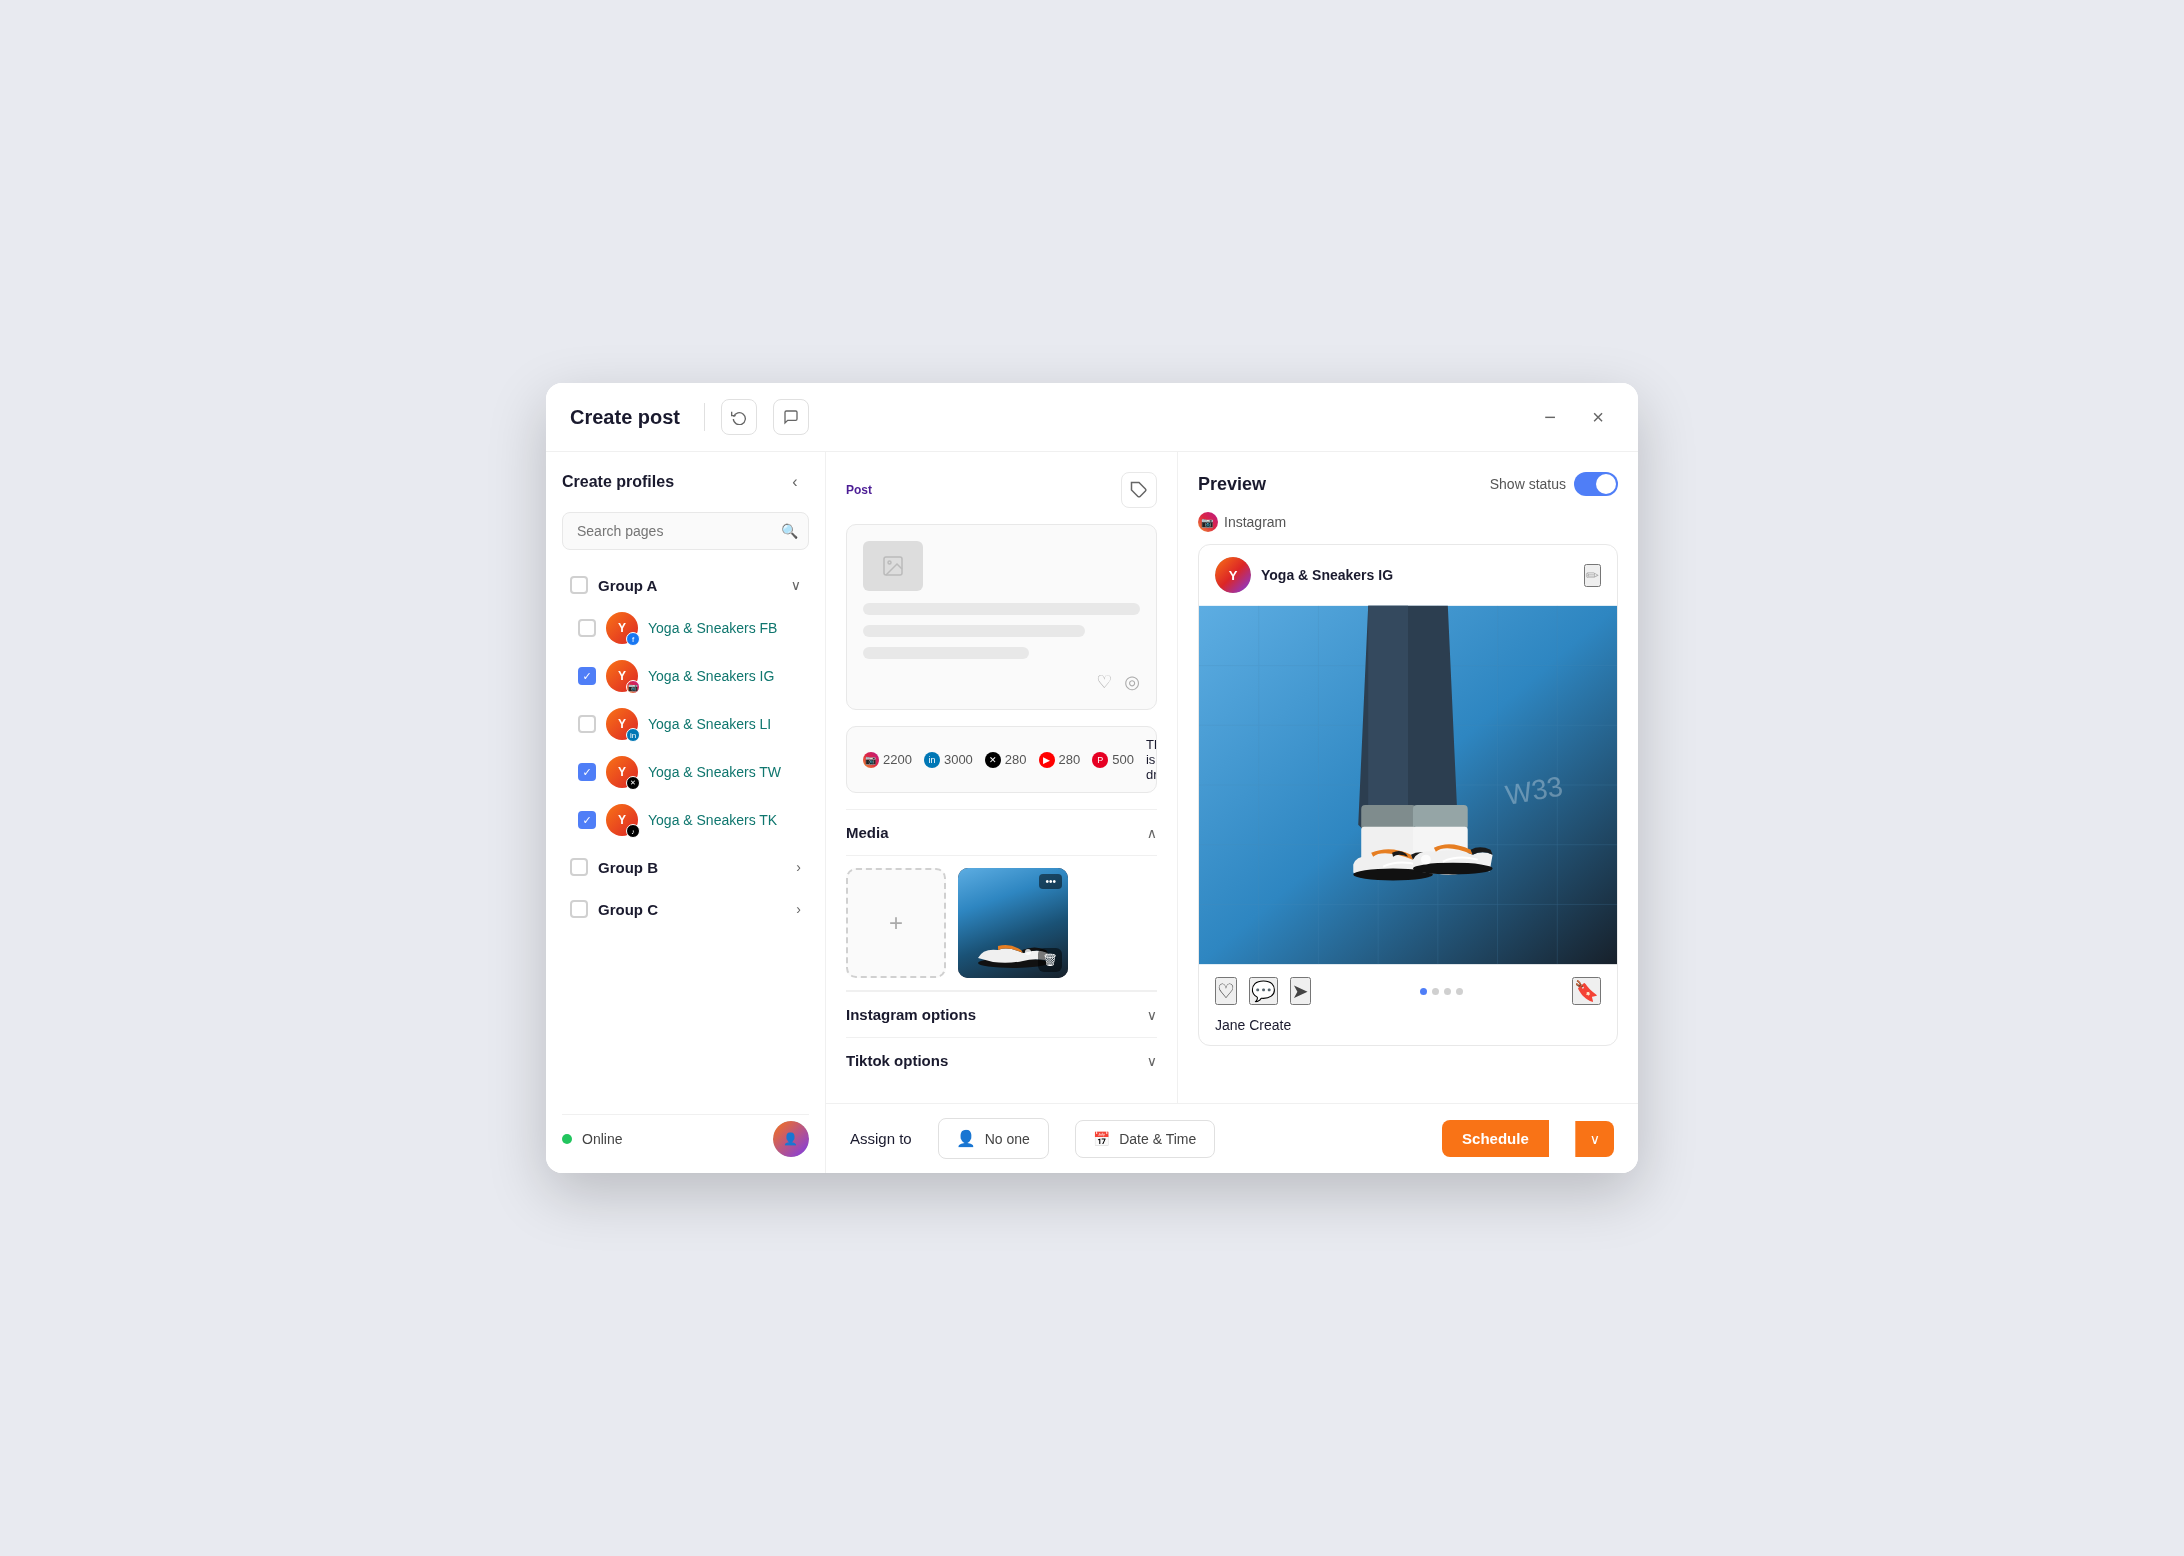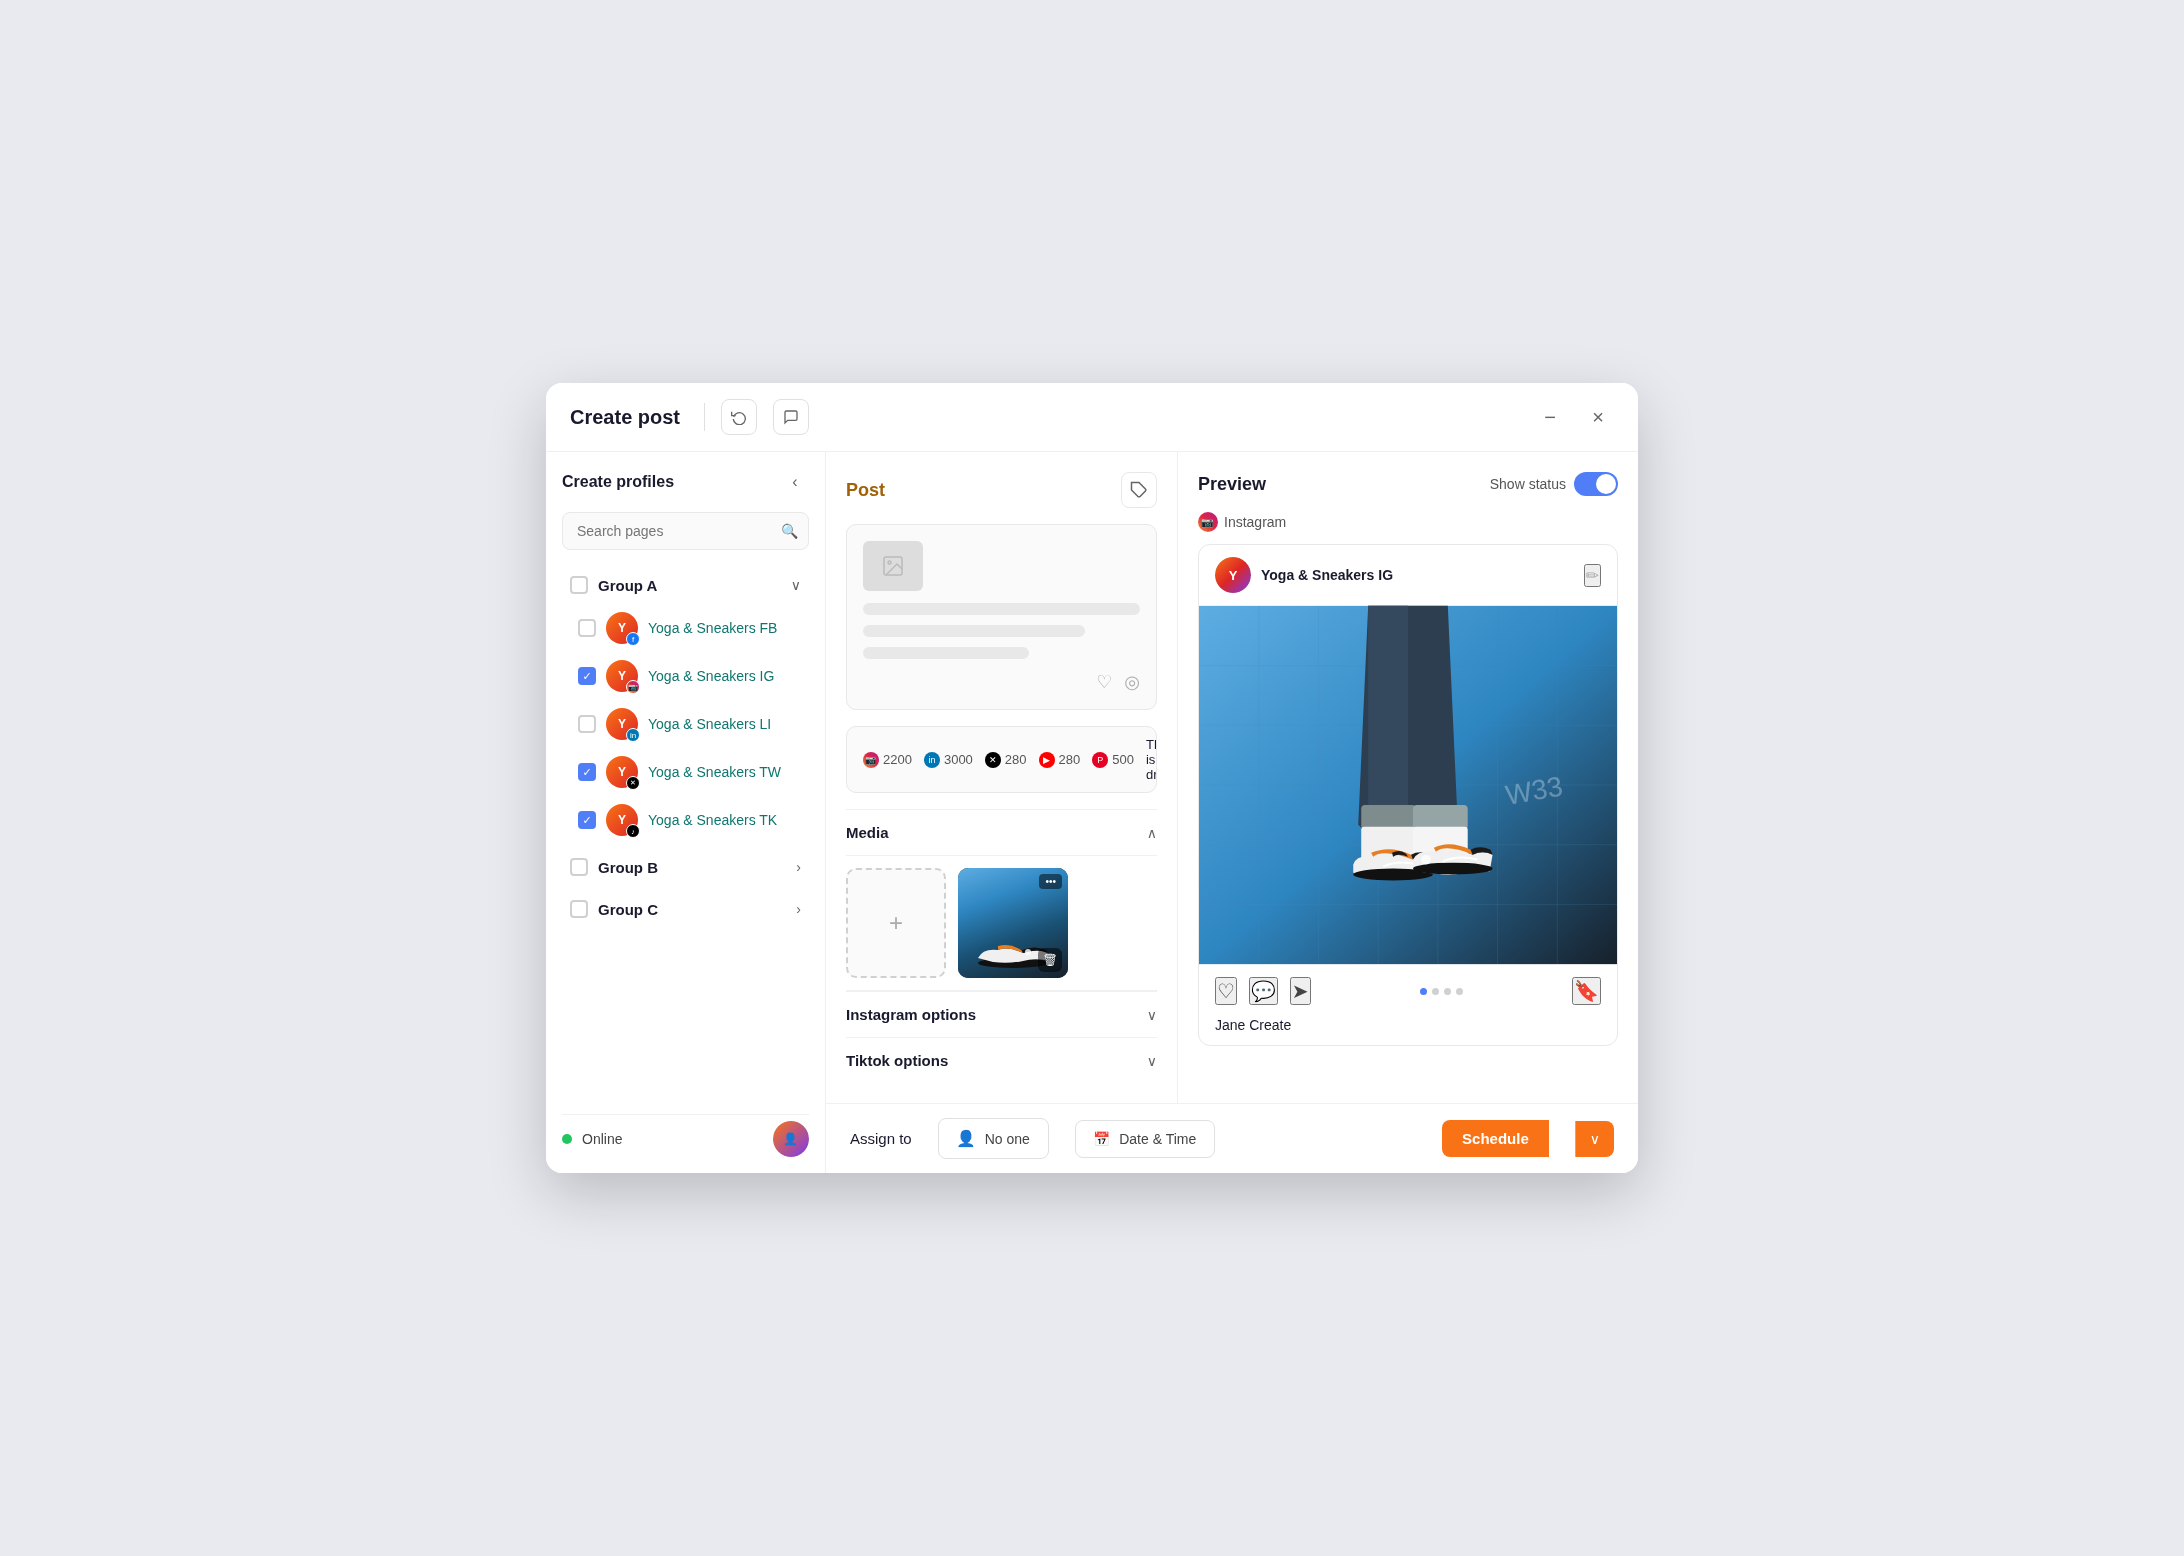--- a/index.html
+++ b/index.html
@@ -283,23 +283,23 @@
       border-right: 1px solid #f0f0f0;
       overflow-y: auto;
     }
     .panel-header {
       display: flex;
       align-items: center;
       justify-content: space-between;
       margin-bottom: 16px;
     }
     .panel-title {
-      font-size: 18px;
+      font-size: 12px;
       font-weight: 700;
-      color: #a16207;
+      color: #4c1d95;
     }
     .tag-btn {
       width: 36px;
       height: 36px;
       border: 1px solid #e8e8e8;
       border-radius: 8px;
       background: #fff;
       cursor: pointer;
       display: flex;
       align-items: center;

